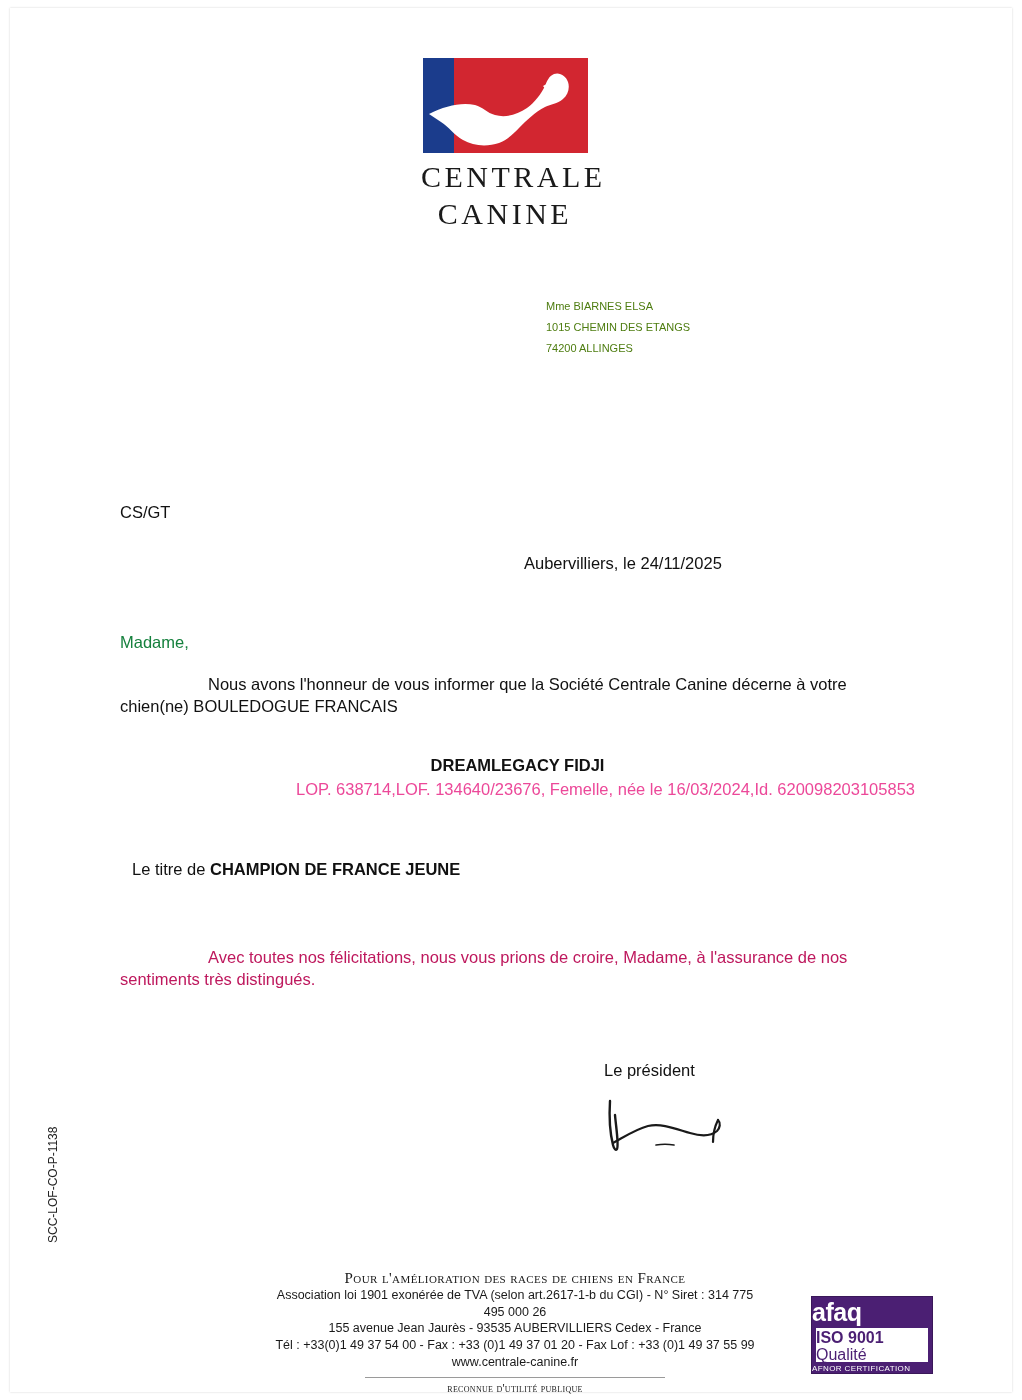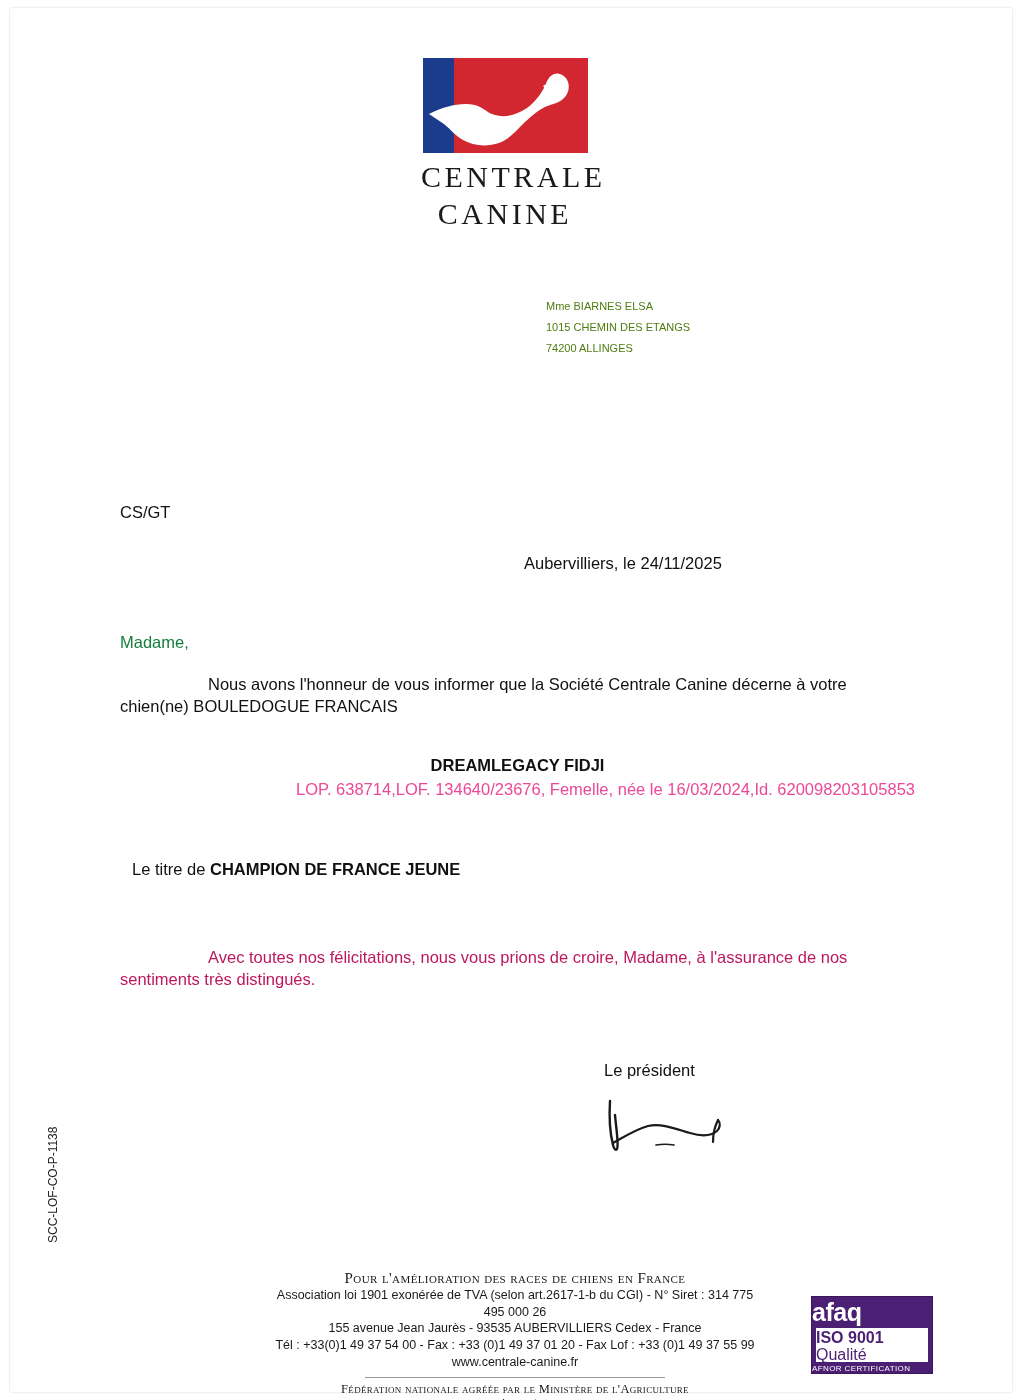--- a/index.html
+++ b/index.html
@@ -313,21 +313,20 @@
       <path d="M56 52 C 62 51, 68 51, 74 52" fill="none" stroke="#1a1a1a" stroke-width="1.6" stroke-linecap="round"></path>
     </svg>
 
     <div class="footer">
       <div class="f-head">Pour l'amélioration des races de chiens en France</div>
       <div class="f-line">Association loi 1901 exonérée de TVA (selon art.2617-1-b du CGI) - N° Siret : 314 775 495 000 26</div>
       <div class="f-line">155 avenue Jean Jaurès - 93535 AUBERVILLIERS Cedex - France</div>
       <div class="f-line">Tél : +33(0)1 49 37 54 00 - Fax : +33 (0)1 49 37 01 20 - Fax Lof : +33 (0)1 49 37 55 99</div>
       <div class="f-url">www.centrale-canine.fr</div>
       <div class="f-rule"></div>
-      <div class="f-foot1">Fédération nationale agréée par le Ministère de l'Agriculture</div>
       <div class="f-foot2">reconnue d'utilité publique</div>
     </div>
 
     <div class="afaq">
       <div class="a-top">afaq</div>
       <div class="a-iso">ISO 9001</div>
       <div class="a-q">Qualité</div>
       <div class="a-bottom">AFNOR CERTIFICATION</div>
     </div>
 

